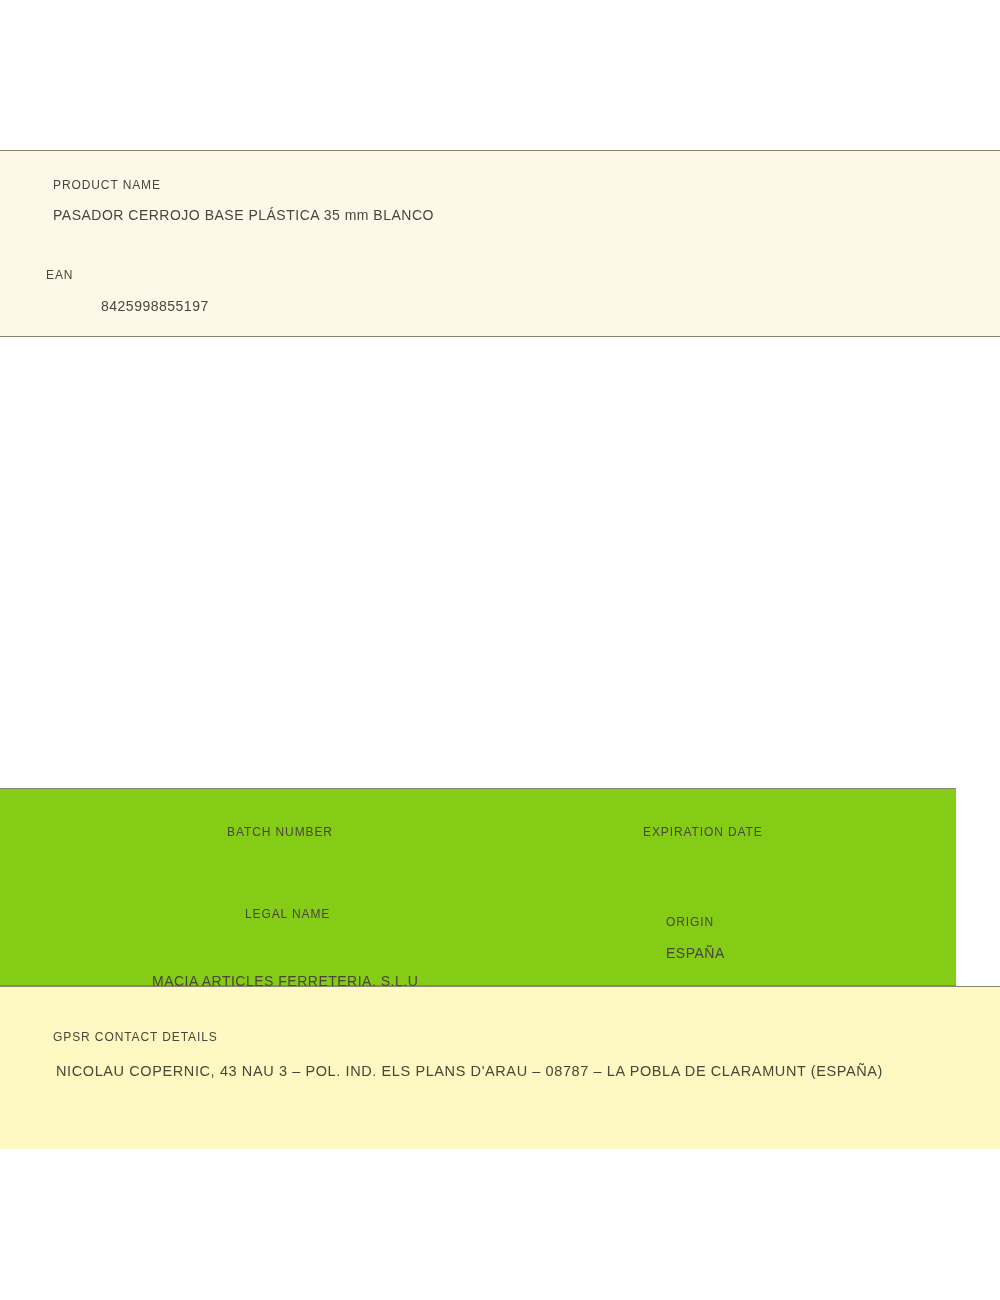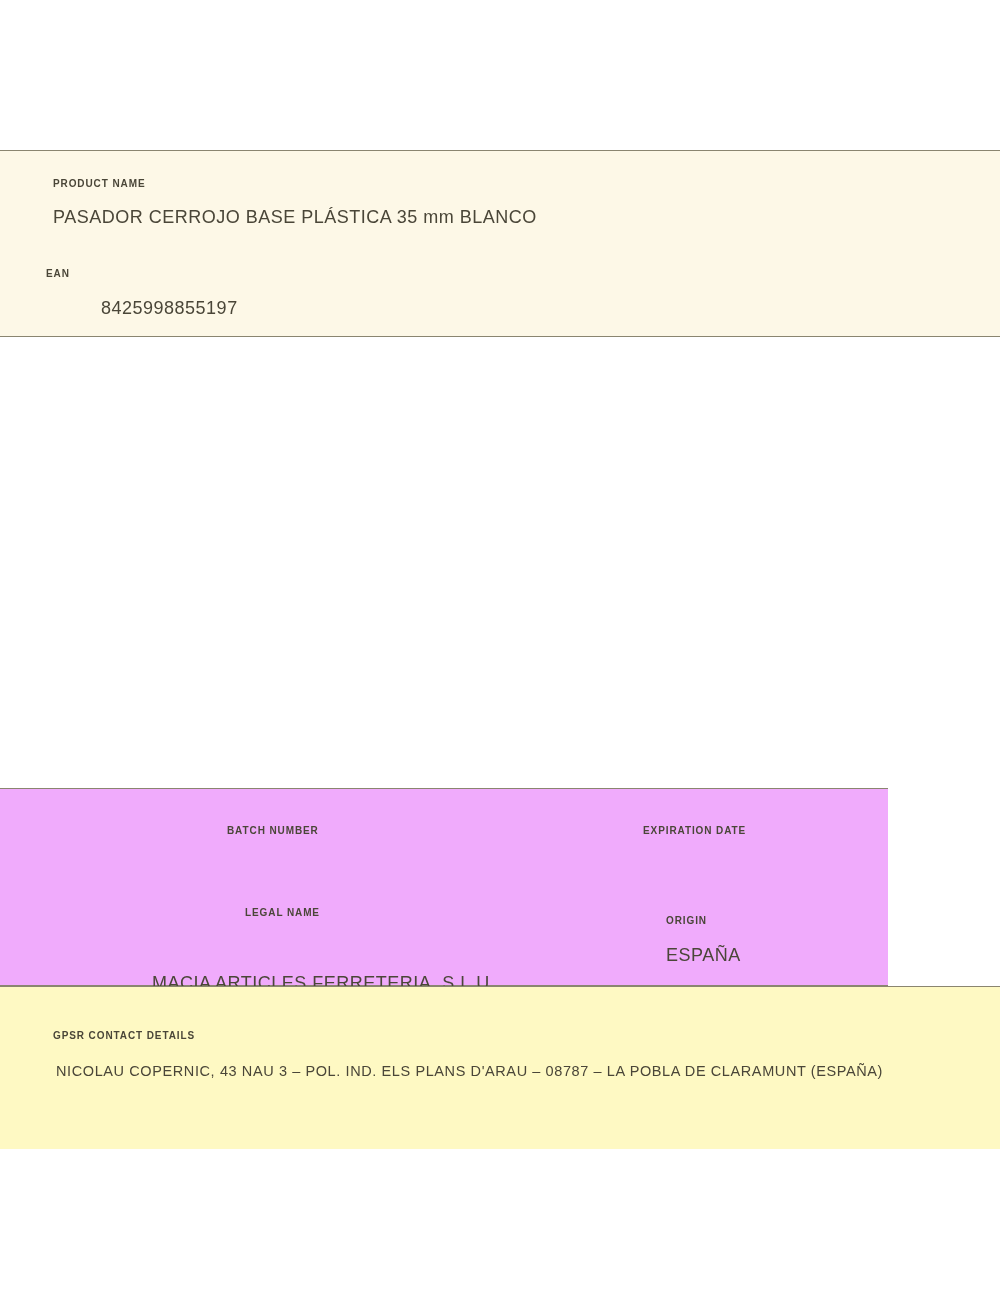--- a/index.html
+++ b/index.html
@@ -30,29 +30,29 @@
     top: 150px;
     width: 1000px;
     height: 187px;
     background: #fdf8e7;
     border-top: 1px solid #8a8570;
     border-bottom: 1px solid #8a8570;
     box-sizing: border-box;
   }
 
   .field-label {
-    font-size: 10px;
-    font-weight: bold;
+    font-size: 12px;
+    font-weight: normal;
     letter-spacing: 0.9px;
     color: #4a4638;
     text-transform: uppercase;
   }
 
   .field-value {
-    font-size: 18px;
+    font-size: 14px;
     font-weight: normal;
     letter-spacing: 0.5px;
     color: #4a4638;
   }
 
   .product-name-label {
     position: absolute;
     left: 53px;
     top: 27px;
   }
@@ -81,23 +81,23 @@
     width: 1000px;
     height: 451px;
     background: #ffffff;
   }
 
   
   .info-block {
     position: absolute;
     left: 0;
     top: 788px;
-    width: 888px;
+    width: 956px;
     height: 198px;
-    background: #f0abfc;
+    background: #84cc16;
     border-top: 1px solid #8a8570;
     border-bottom: 1px solid #8a8570;
     box-sizing: border-box;
   }
 
   .batch-label {
     position: absolute;
     left: 227px;
     top: 36px;
   }

